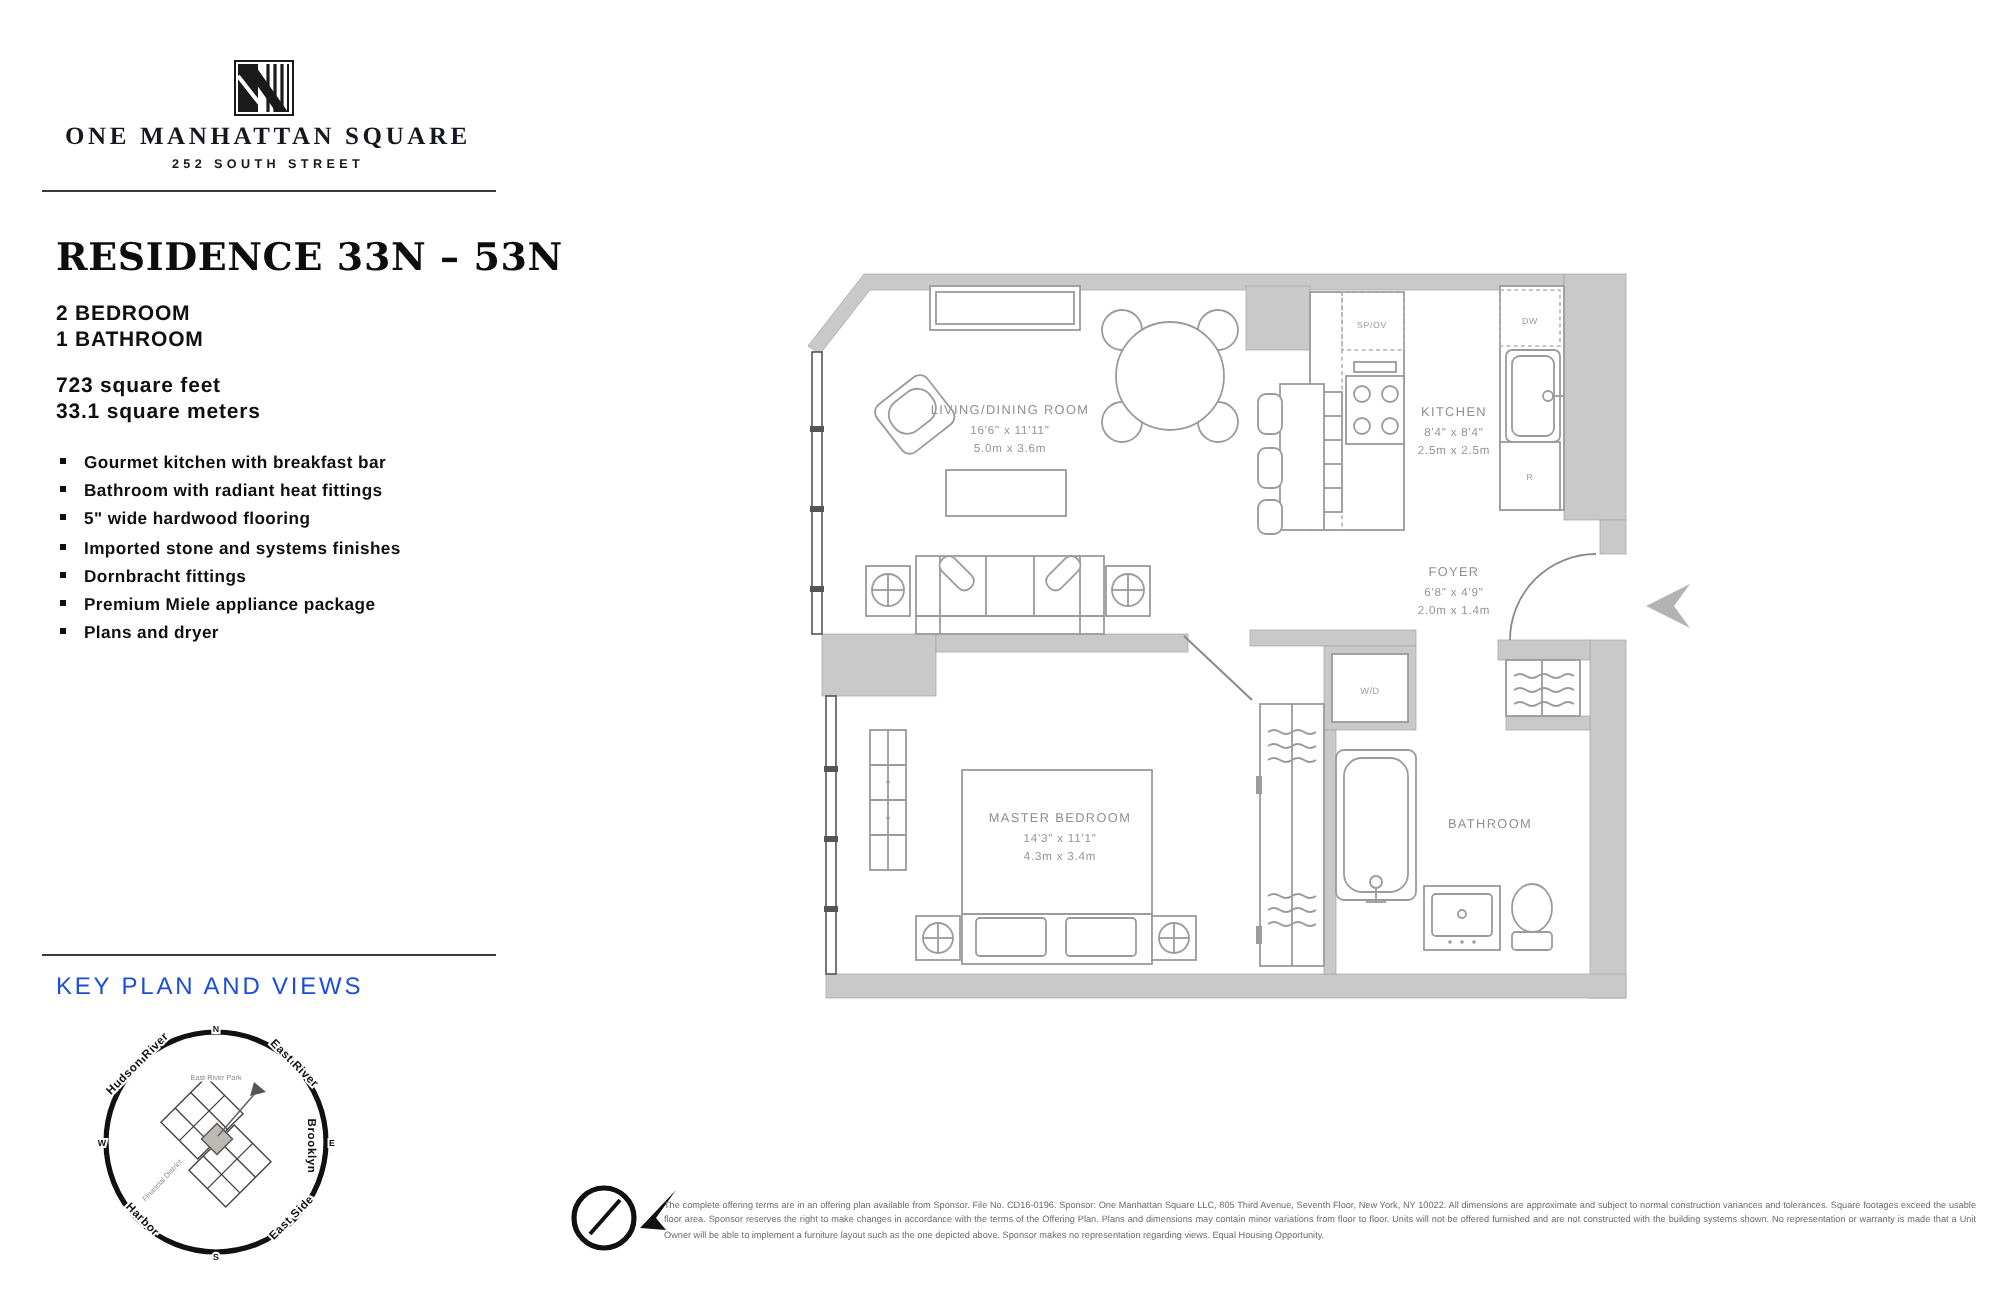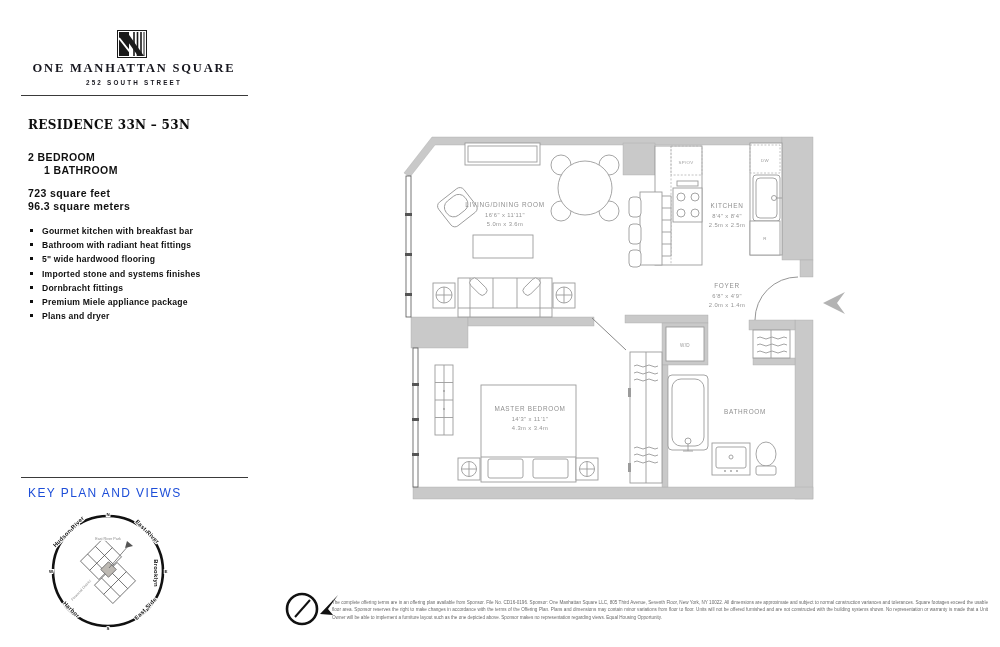--- a/index.html
+++ b/index.html
@@ -4,21 +4,21 @@
 <style>
   html,body{margin:0;padding:0;background:#fff;}
   #page{position:relative;width:1000px;height:647px;background:#ffffff;overflow:hidden;
         font-family:"Liberation Sans",sans-serif;color:#111;}
   .abs{position:absolute;}
   .rule{position:absolute;height:1px;background:#3a3a3a;}
   .brand-name{font-family:"Liberation Serif",serif;font-weight:600;font-size:12.5px;
               letter-spacing:1.8px;text-align:center;color:#16161e;white-space:nowrap;}
   .brand-addr{font-weight:700;font-size:6.3px;letter-spacing:2.2px;text-align:center;color:#16161e;}
   .res-title{font-family:"DejaVu Serif","Liberation Serif",serif;font-weight:700;
-             font-size:12px;letter-spacing:.3px;color:#0d0d0d;white-space:nowrap;}
+             font-size:19px;letter-spacing:.3px;color:#0d0d0d;white-space:nowrap;}
   .fact{font-weight:700;font-size:10.5px;letter-spacing:.4px;color:#101010;line-height:13.5px;}
   .features{list-style:none;margin:1px;padding:0;width:215px;}
   .features li{display:flex;align-items:flex-start;margin-bottom:4.2px;
                font-weight:700;font-size:8.6px;letter-spacing:.2px;color:#101010;}
   .features .bullet{flex:0 0 auto;width:3px;height:3px;background:#101010;margin:3px 9px 0 1px;}
   .keyplan-heading{font-size:12px;letter-spacing:1.4px;color:#1d4ed8;white-space:nowrap;}
   .disclaimer{font-size:4.6px;line-height:7.4px;color:#6a6a6a;text-align:justify;}
   svg{display:block;font-family:"Liberation Sans",sans-serif;}
   .wall{fill:#c9c9c9;stroke:#aaaaaa;stroke-width:.4;}
   .furn{fill:#ffffff;stroke:#9b9b9b;stroke-width:.9;}
@@ -50,23 +50,23 @@
       <line x1="2" y1="8" x2="13" y2="22" stroke="#ffffff" stroke-width="2"></line>
       <polygon points="4,2 10,2 27,26 21,26" fill="#1a1a1a"></polygon>
     </svg>
   </div>
   <div class="abs brand-name" style="left:20px;top:61px;width:228px;">ONE MANHATTAN SQUARE</div>
   <div class="abs brand-addr" style="left:20px;top:79px;width:228px;">252 SOUTH STREET</div>
   <div class="rule" style="left:21px;top:95px;width:227px;"></div>
 
   <div class="abs res-title" style="left:28px;top:118px;">RESIDENCE 33N – 53N</div>
   <div class="abs fact" style="left:28px;top:151px;">2 BEDROOM</div>
-  <div class="abs fact" style="left:28px;top:164px;margin-left:16px;">1 BATHROOM</div>
+  <div class="abs fact" style="left:28px;top:164px;">1 BATHROOM</div>
   <div class="abs fact" style="left:28px;top:187px;">723 square feet</div>
-  <div class="abs fact" style="left:28px;top:200px;">96.3 square meters</div>
+  <div class="abs fact" style="left:28px;top:200px;">33.1 square meters</div>
 
   <ul class="abs features" style="left:28px;top:225px;">
     <li>
         <span class="bullet"></span>
         <span>Gourmet kitchen with breakfast bar</span>
       </li>
     <li>
         <span class="bullet"></span>
         <span>Bathroom with radiant heat fittings</span>
       </li>

